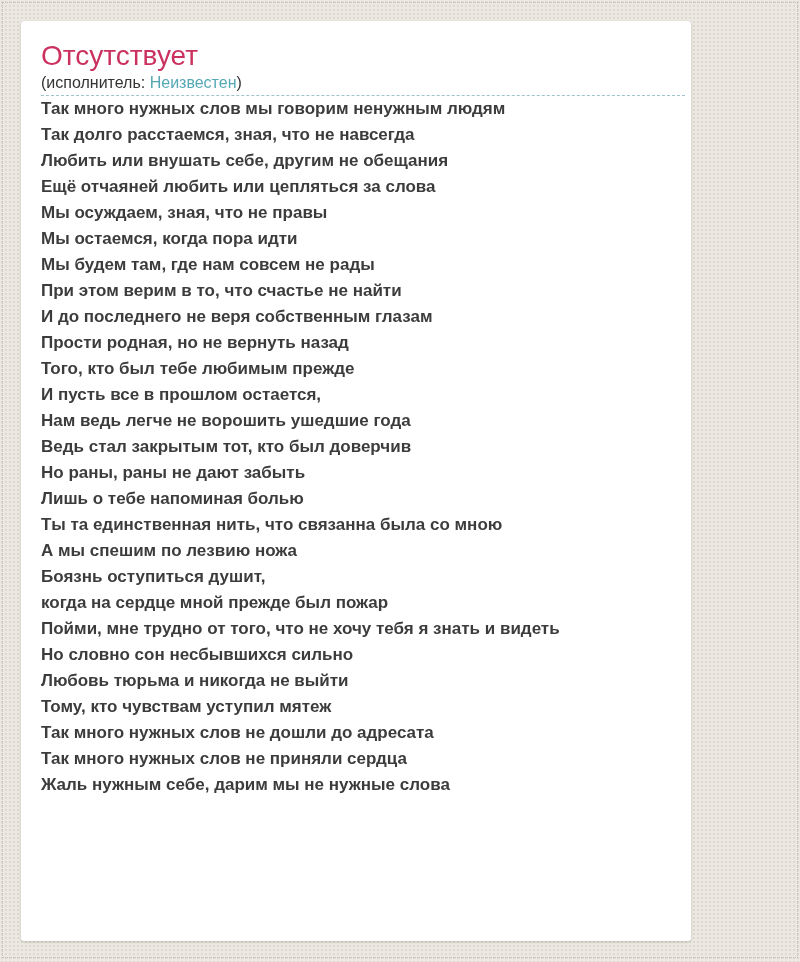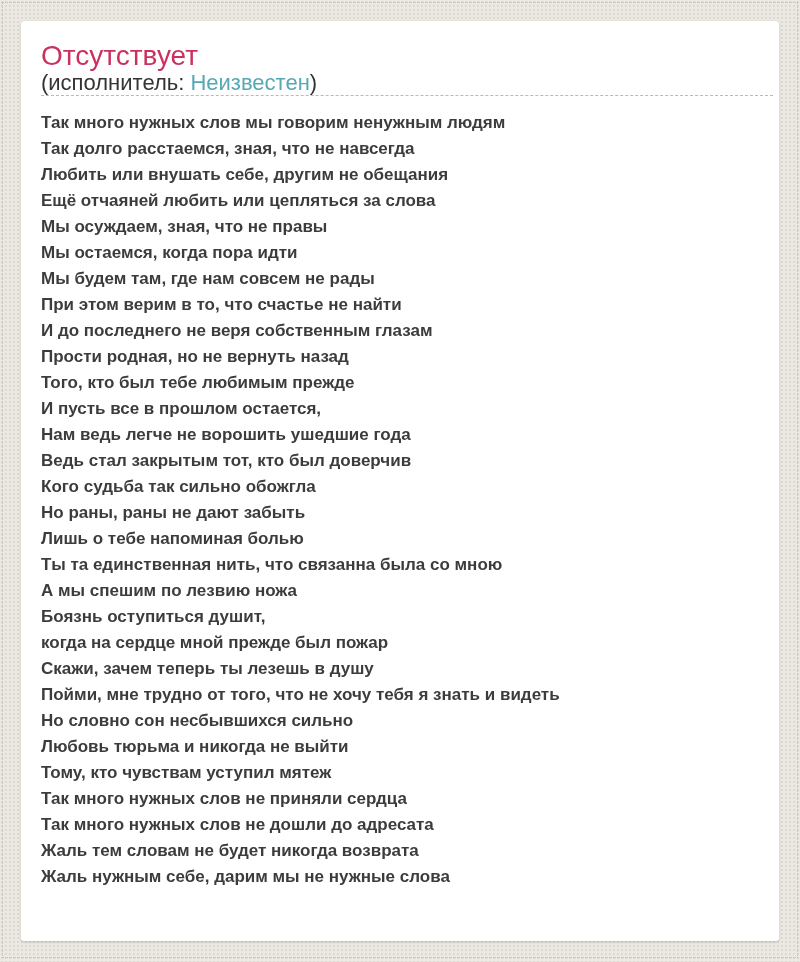--- a/index.html
+++ b/index.html
@@ -19,49 +19,48 @@
   .page-frame {
     position: absolute;
     left: 2px; top: 2px; right: 2px; bottom: 4px;
     border: 1px dotted #c2bfb8;
     pointer-events: none;
   }
   .card {
     position: absolute;
     left: 21px;
     top: 21px;
-    width: 758px;
+    width: 670px;
     min-height: 920px;
     box-sizing: border-box;
     background: #ffffff;
     border-radius: 3px;
     box-shadow: 0 1px 3px rgba(0,0,0,0.18);
     padding: 19px 6px 20px 20px;
   }
   .title {
     margin: 0;
     font-size: 28px;
     line-height: 32px;
     font-weight: 400;
     color: #cb315f;
   }
   .artist-line {
-    font-size: 22px;
+    font-size: 16px;
     line-height: 21px;
     color: #333333;
     padding-bottom: 2px;
     border-bottom: 1px dashed #9fc3cc;
   }
   .artist-link {
     color: #55a8b4;
     text-decoration: none;
     cursor: pointer;
   }
   .lyrics {
-    margin-top: 14px;
     font-size: 17px;
     line-height: 26px;
     font-weight: 700;
     color: #3c3c3c;
   }
   .lyric-line {
     height: 26px;
   }
 </style>
 </head>
@@ -82,30 +81,27 @@
       <div class="lyric-line">Мы осуждаем, зная, что не правы</div>
       <div class="lyric-line">Мы остаемся, когда пора идти</div>
       <div class="lyric-line">Мы будем там, где нам совсем не рады</div>
       <div class="lyric-line">При этом верим в то, что счастье не найти</div>
       <div class="lyric-line">И до последнего не веря собственным глазам</div>
       <div class="lyric-line">Прости родная, но не вернуть назад</div>
       <div class="lyric-line">Того, кто был тебе любимым прежде</div>
       <div class="lyric-line">И пусть все в прошлом остается,</div>
       <div class="lyric-line">Нам ведь легче не ворошить ушедшие года</div>
       <div class="lyric-line">Ведь стал закрытым тот, кто был доверчив</div>
-      <div class="lyric-line">Кого судьба так сильно обожгла</div>
       <div class="lyric-line">Но раны, раны не дают забыть</div>
       <div class="lyric-line">Лишь о тебе напоминая болью</div>
       <div class="lyric-line">Ты та единственная нить, что связанна была со мною</div>
       <div class="lyric-line">А мы спешим по лезвию ножа</div>
       <div class="lyric-line">Боязнь оступиться душит,</div>
       <div class="lyric-line">когда на сердце мной прежде был пожар</div>
-      <div class="lyric-line">Скажи, зачем теперь ты лезешь в душу</div>
       <div class="lyric-line">Пойми, мне трудно от того, что не хочу тебя я знать и видеть</div>
       <div class="lyric-line">Но словно сон несбывшихся сильно</div>
       <div class="lyric-line">Любовь тюрьма и никогда не выйти</div>
       <div class="lyric-line">Тому, кто чувствам уступил мятеж</div>
+      <div class="lyric-line">Так много нужных слов не дошли до адресата</div>
       <div class="lyric-line">Так много нужных слов не приняли сердца</div>
-      <div class="lyric-line">Так много нужных слов не дошли до адресата</div>
-      <div class="lyric-line">Жаль тем словам не будет никогда возврата</div>
       <div class="lyric-line">Жаль нужным себе, дарим мы не нужные слова</div>
     </div>
 </div>
 
 </body></html>

